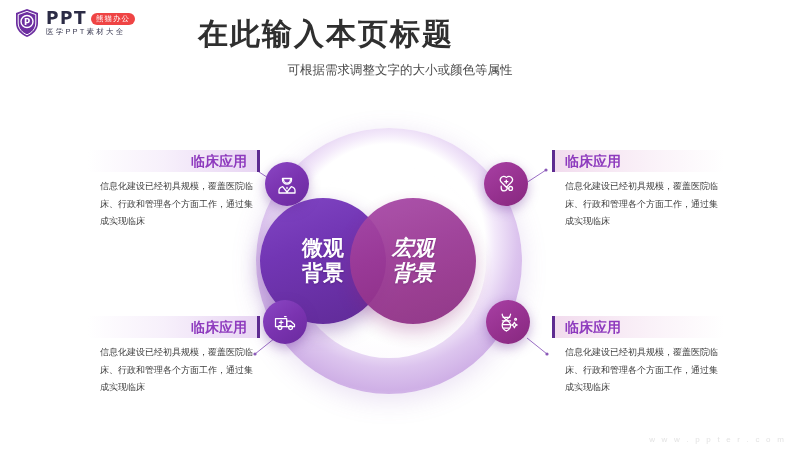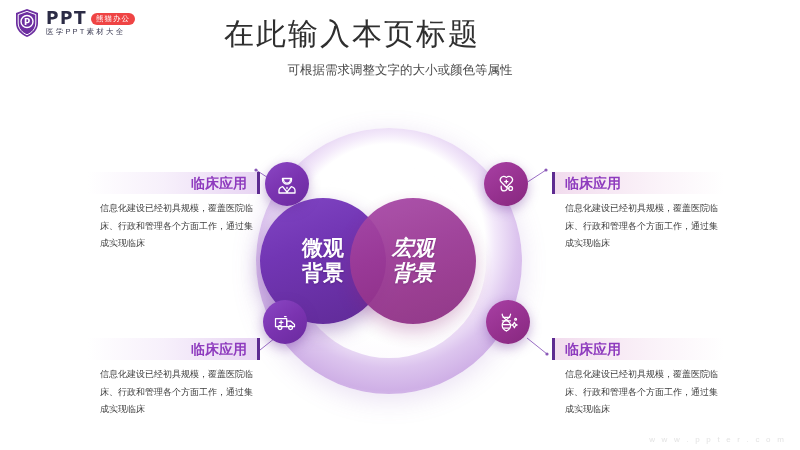--- a/index.html
+++ b/index.html
@@ -17,21 +17,21 @@
   #logo .wordmark{display:flex;flex-direction:column;gap:1px;}
   #logo .row1{display:flex;align-items:center;gap:4px;}
   #logo .ppt{font-size:17px;font-weight:bold;color:#2b2b45;letter-spacing:1.5px;
              font-family:"DejaVu Sans",sans-serif;line-height:1;}
   #logo .badge{background:#ef4444;color:#fff;font-size:7.5px;padding:2px 5px;
                border-radius:7px;letter-spacing:1px;line-height:1;white-space:nowrap;}
   #logo .sub{font-size:7.5px;color:#3a3a52;letter-spacing:2.2px;line-height:1;white-space:nowrap;}
 
   
   #title{position:absolute;top:14px;left:0;width:652px;text-align:center;
-         font-size:30px;font-weight:normal;color:#2f2f2f;letter-spacing:2px;padding-left:26px;}
+         font-size:30px;font-weight:bold;color:#2f2f2f;letter-spacing:2px;}
   #subtitle{position:absolute;top:60px;left:0;width:800px;text-align:center;
             font-size:12.5px;color:#4a4a4a;line-height:1.75;}
 
   
   #diagram{position:absolute;left:228px;top:126px;width:346px;height:270px;}
 
   .ring-outer{position:absolute;left:28px;top:2px;width:266px;height:266px;border-radius:50%;
      background:radial-gradient(circle at 50% 42%,
         #ffffff 0%,#ffffff 47%,
         #f3e9fa 52%,#dcc4ee 63%,#cfb0e6 74%,#e4d2f2 88%,#f8f2fc 97%,#ffffff 100%);
@@ -57,21 +57,21 @@
   .badge-icon svg{display:block;}
   #ico-tl{left:37px;top:36px;}
   #ico-tr{left:256px;top:36px;}
   #ico-bl{left:35px;top:174px;}
   #ico-br{left:258px;top:174px;}
 
   .connector{position:absolute;overflow:visible;}
 
   
   .block{position:absolute;width:172px;}
-  .block .label{height:22px;line-height:22px;font-size:14px;font-weight:bold;color:#8e3bbe;margin-top:22px;}
+  .block .label{height:22px;line-height:22px;font-size:14px;font-weight:bold;color:#8e3bbe;}
   .block .body{font-size:9px;color:#3d3d3d;line-height:1.95;padding-top:6px;}
 
   .block.left .label{text-align:right;padding-right:10px;
      background:linear-gradient(90deg,rgba(255,255,255,0) 0%,#f7f0fb 45%,#e8d5f3 100%);
      border-right:3px solid #5e2b91;}
   .block.left .body{padding-left:12px;text-align:left;}
   .block.right .label{text-align:left;padding-left:10px;
      background:linear-gradient(90deg,#f2dcee 0%,#faf1f8 55%,rgba(255,255,255,0) 100%);
      border-left:3px solid #5e2b91;}
   .block.right .body{padding-left:13px;text-align:left;}

